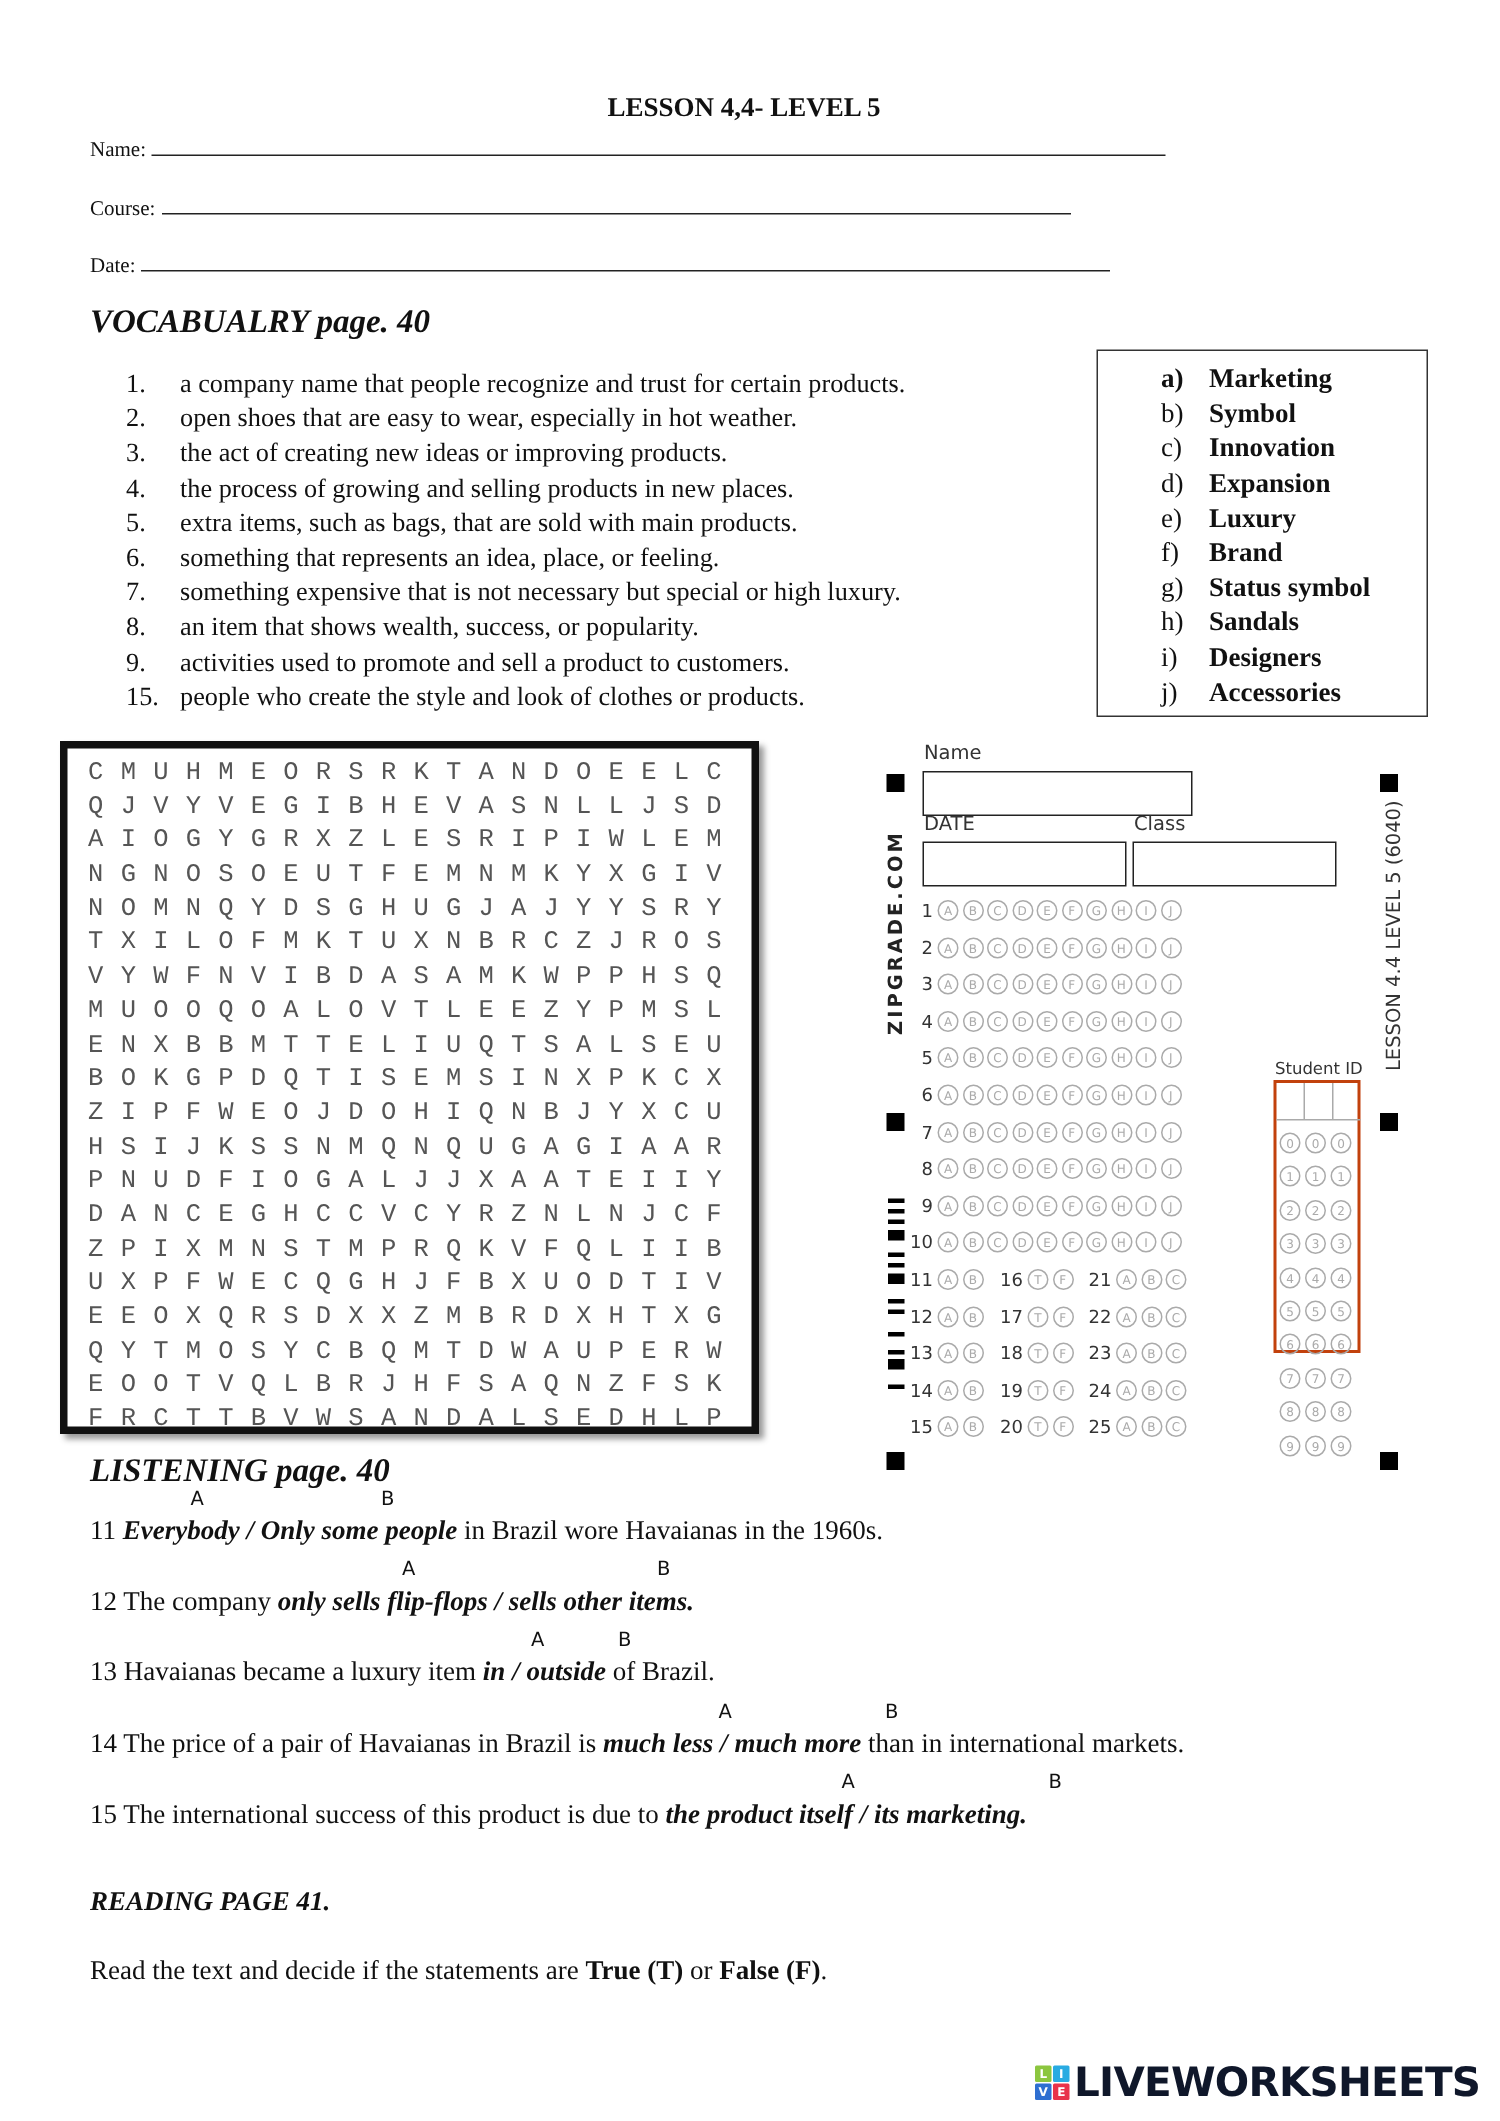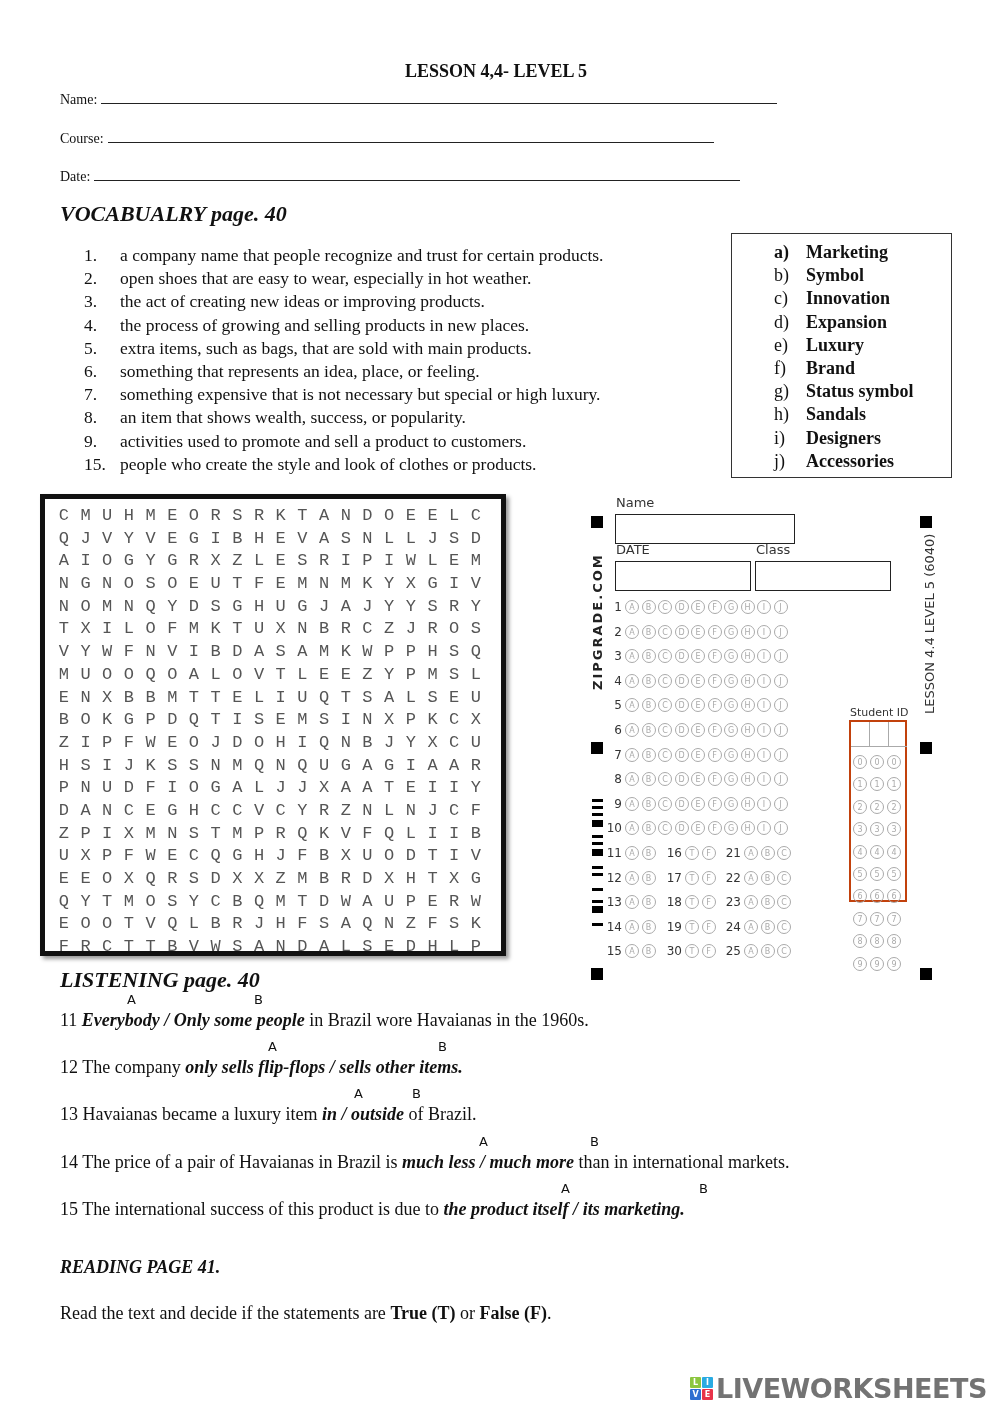--- a/index.html
+++ b/index.html
@@ -28,21 +28,21 @@
     .zg .q { position:absolute; display:flex; align-items:center; font-size:12px; color:#333; }
     .zg .q .n { display:inline-block; width:22px; text-align:right; margin-right:3px; }
     .bub { display:inline-block; width:14px; height:14px; border:1px solid #aaa; border-radius:50%; font-size:8px; line-height:14px; text-align:center; color:#aaa; margin-right:2.5px; box-sizing:border-box; }
     .timing { position:absolute; left:592px; width:11px; background:#000; }
     .listening { left:60px; font-size:18px; white-space:nowrap; }
     .reading-title { left:60px; top:1257px; font-style:italic; font-weight:bold; font-size:18px; }
     .reading-inst { left:60px; top:1303px; font-size:18px; }
     .logo { left:690px; top:1373px; display:flex; align-items:center; }
     .logo .tiles { display:grid; grid-template-columns:11px 11px; grid-template-rows:11px 11px; gap:1px; margin-right:3px; }
     .logo .tiles span { font-family:"DejaVu Sans", sans-serif; font-size:8px; font-weight:bold; color:#fff; text-align:center; line-height:11px; border-radius:1px; }
-    .logo .text { font-family:"DejaVu Sans", sans-serif; font-weight:bold; font-size:27px; color:#737373; letter-spacing:-0.5px; }
+    .logo .text { font-family:"DejaVu Sans", sans-serif; font-weight:bold; font-size:27px; color:#0f172a; letter-spacing:-0.5px; }
   </style>
 </head>
 <body>
 
 <div class="abs title">LESSON 4,4- LEVEL 5</div>
 <div class="abs field" style="top:87px;">
   <span>Name:</span><span class="line" style="width:676px;"></span>
 </div>
 <div class="abs field" style="top:126px;">
   <span>Course:</span><span class="line" style="width:606px;"></span>
@@ -690,21 +690,21 @@
         <span class="n">18</span>
         <span class="bub">T</span>
         <span class="bub">F</span>
       </div>
       <div class="q" style="left: 80px; top: 429.8px; justify-content: space-between;">
         <span class="n">19</span>
         <span class="bub">T</span>
         <span class="bub">F</span>
       </div>
       <div class="q" style="left: 80px; top: 454.4px;">
-        <span class="n">30</span>
+        <span class="n">20</span>
         <span class="bub">T</span>
         <span class="bub">F</span>
       </div>
       <div class="q" style="left: 139px; top: 356px;">
         <span class="n">21</span>
         <span class="bub">A</span>
         <span class="bub">B</span>
         <span class="bub">C</span>
       </div>
       <div class="q" style="left: 139px; top: 380.6px;">

